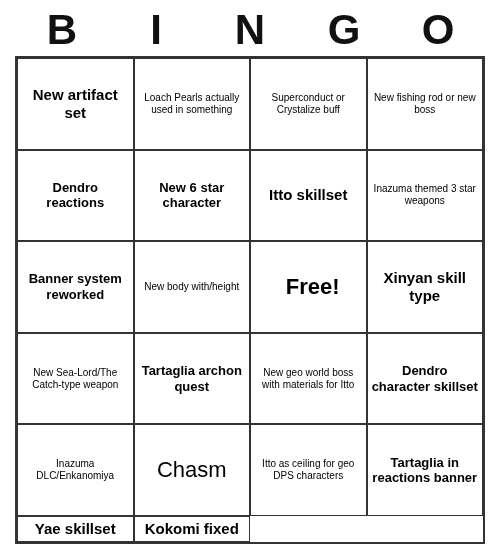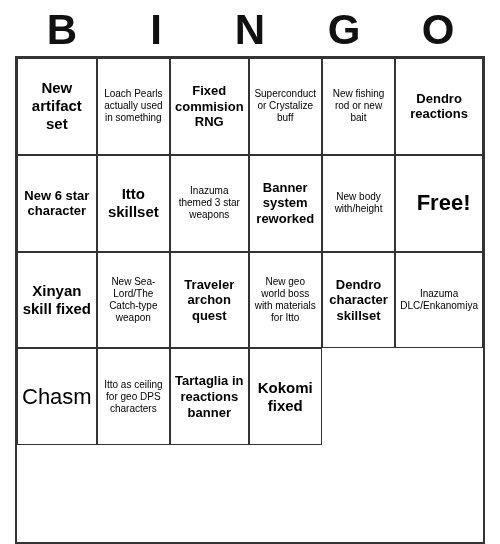--- a/index.html
+++ b/index.html
@@ -22,21 +22,21 @@
       font-size: 42px;
       font-weight: bold;
       width: 88px;
       text-align: center;
       color: #111;
     }
     .bingo-grid {
       border: 2px solid #333;
       width: 470px;
       display: grid;
-      grid-template-columns: repeat(6, 1fr);
+      grid-template-columns: repeat(4, 1fr);
       grid-template-rows: repeat(5, 1fr);
       height: 490px;
     }
     .bingo-cell {
       border: 1.5px solid #333;
       display: flex;
       align-items: center;
       justify-content: center;
       text-align: center;
       padding: 3px 4px;
@@ -71,33 +71,33 @@
   <span class="bingo-letter">B</span>
   <span class="bingo-letter">I</span>
   <span class="bingo-letter">N</span>
   <span class="bingo-letter">G</span>
   <span class="bingo-letter">O</span>
 </div>
 
 <div class="bingo-grid" id="bingo-grid">
 <div class="bingo-cell large-text">New artifact set</div>
     <div class="bingo-cell small-text">Loach Pearls actually used in something</div>
-    <div class="bingo-cell medium-text">Fixed commision RNG</div>
     <div class="bingo-cell small-text">Superconduct or Crystalize buff</div>
-    <div class="bingo-cell small-text">New fishing rod or new bait</div>
+    <div class="bingo-cell small-text">New fishing rod or new boss</div>
     <div class="bingo-cell medium-text">Dendro reactions</div>
     <div class="bingo-cell medium-text">New 6 star character</div>
     <div class="bingo-cell large-text">Itto skillset</div>
     <div class="bingo-cell small-text">Inazuma themed 3 star weapons</div>
     <div class="bingo-cell medium-text">Banner system reworked</div>
     <div class="bingo-cell small-text">New body with/height</div>
     <div class="bingo-cell free">Free!</div>
-    <div class="bingo-cell large-text">Xinyan skill fixed</div>
+    <div class="bingo-cell large-text">Xinyan skill type</div>
     <div class="bingo-cell small-text">New Sea-Lord/The Catch-type weapon</div>
-    <div class="bingo-cell medium-text">Traveler archon quest</div>
+    <div class="bingo-cell medium-text">Tartaglia archon quest</div>
     <div class="bingo-cell small-text">New geo world boss with materials for Itto</div>
     <div class="bingo-cell medium-text">Dendro character skillset</div>
     <div class="bingo-cell small-text">Inazuma DLC/Enkanomiya</div>
     <div class="bingo-cell chasm-text">Chasm</div>
     <div class="bingo-cell small-text">Itto as ceiling for geo DPS characters</div>
     <div class="bingo-cell medium-text">Tartaglia in reactions banner</div>
+    <div class="bingo-cell large-text">Yae skillset</div>
     <div class="bingo-cell large-text">Kokomi fixed</div>
   </div>
 
 </body></html>

